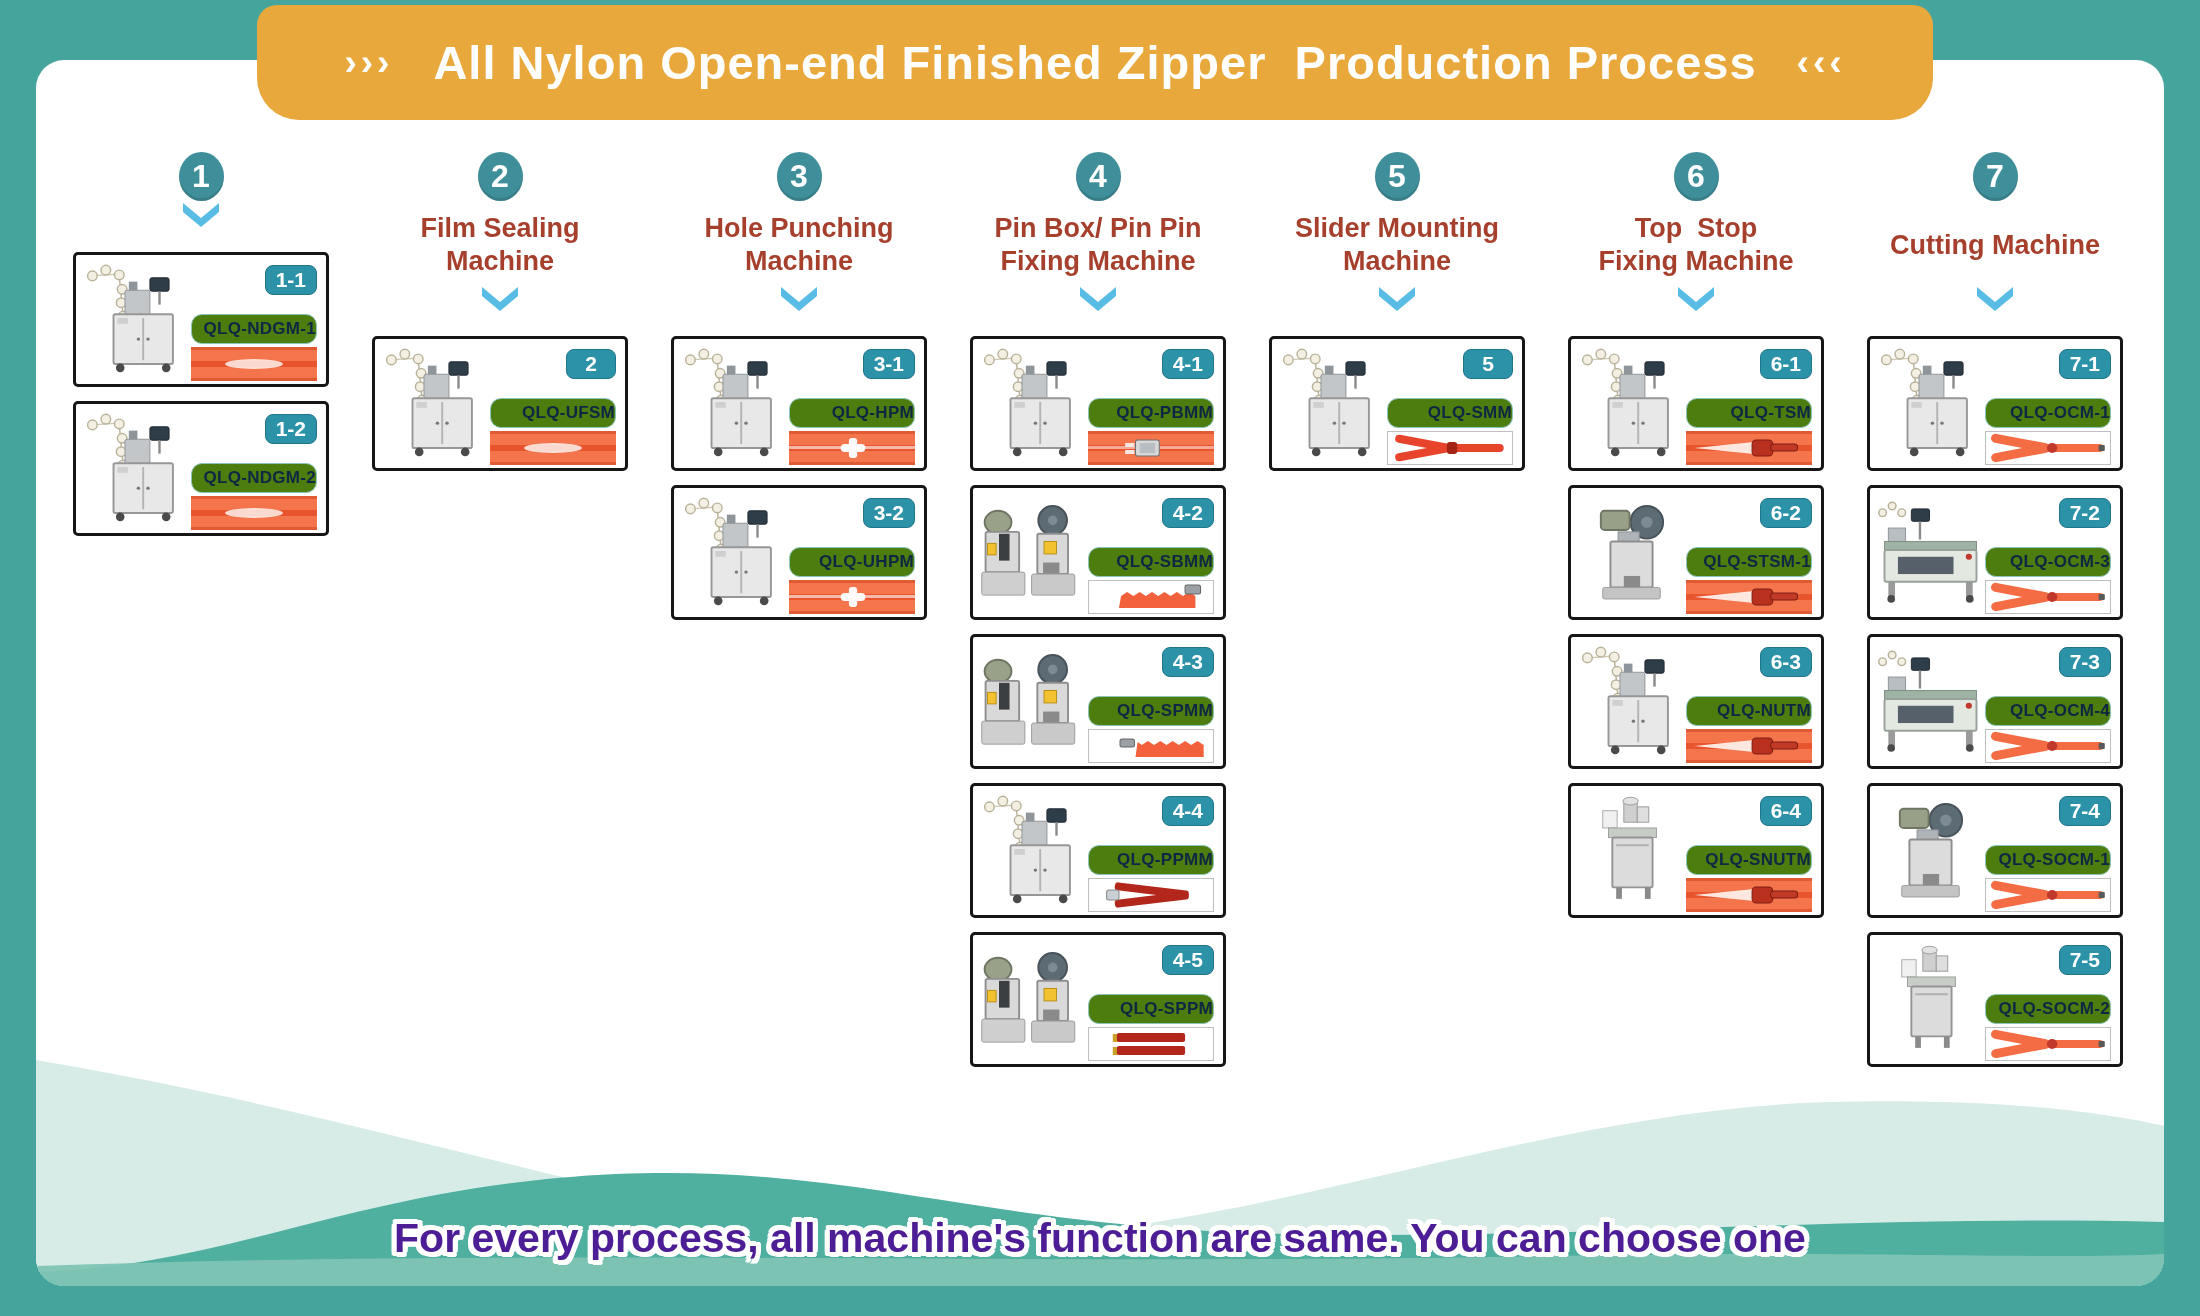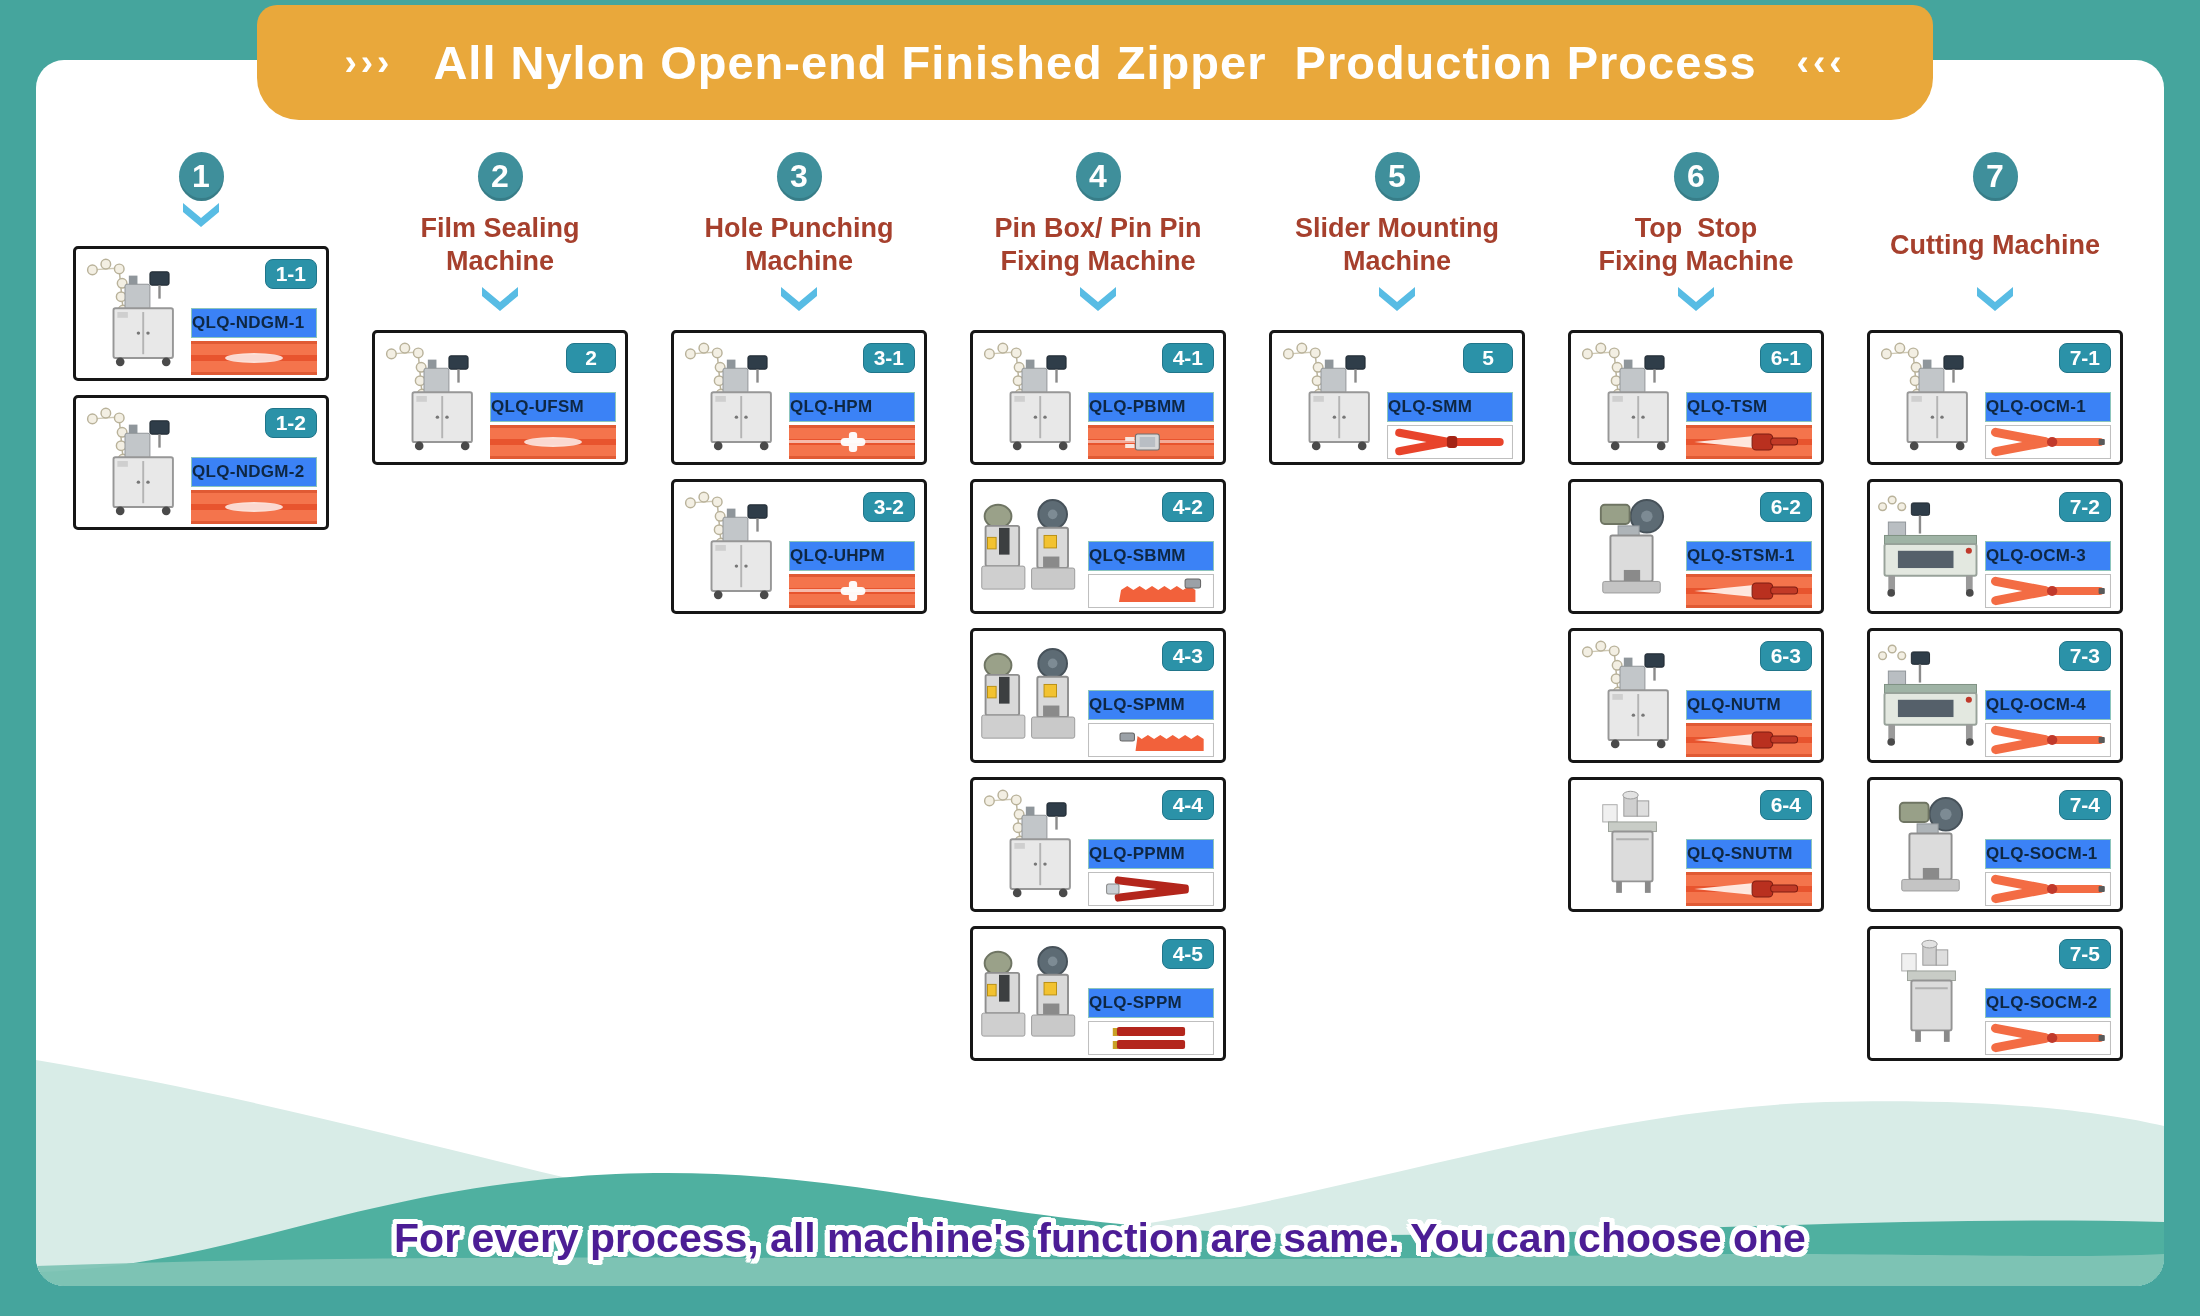--- a/index.html
+++ b/index.html
@@ -35,37 +35,37 @@
     color:#fff;font-size:32px;font-weight:bold;
     display:flex;align-items:center;justify-content:center;
     box-shadow:inset 0 -3px 0 rgba(0,0,0,0.12);
   }
   .step-label{
     height:80px;margin-top:4px;display:flex;align-items:center;justify-content:center;
     text-align:center;font-size:27px;font-weight:bold;color:#A6402D;
     line-height:1.22;white-space:pre-wrap;
   }
   .chev{margin-top:2px;height:25px;}
-  .cards{display:flex;flex-direction:column;gap:14px;margin-top:18px;}
+  .cards{display:flex;flex-direction:column;gap:14px;margin-top:24px;}
   
   .card{
     position:relative;box-sizing:border-box;width:256px;height:135px;
     background:#fff;border:3px solid #161616;border-radius:5px;
   }
   .machine{position:absolute;left:3px;top:3px;width:115px;height:122px;}
   .machine svg{width:100%;height:100%;display:block;}
   .badge{
     position:absolute;top:10px;right:9px;min-width:28px;padding:2px 10px;
     background:#2B92A8;border-radius:8px;border:1px solid #20758a;
     color:#fff;font-weight:bold;font-size:21px;text-align:center;
   }
   .pill{
     position:absolute;right:9px;top:59px;width:124px;padding:4px 0;
-    background:#3b82f6;border-radius:0;border:1px solid #8cc5bc;
-    color:#0E2743;font-weight:bold;font-size:17px;text-align:left;
+    background:#4d7c0f;border-radius:11px;border:1px solid #8cc5bc;
+    color:#0E2743;font-weight:bold;font-size:17px;text-align:right;
     letter-spacing:0.3px;
   }
   .sample{position:absolute;right:9px;top:92px;width:126px;height:34px;}
   .sample svg{width:100%;height:100%;display:block;}
   
   .footer{
     position:absolute;left:0;right:0;bottom:52px;z-index:5;text-align:center;
     color:#4c1d95;font-weight:bold;font-size:41px;line-height:1.28;
     text-shadow:
       -4px -4px 0 #fff, 4px -4px 0 #fff, -4px 4px 0 #fff, 4px 4px 0 #fff,

